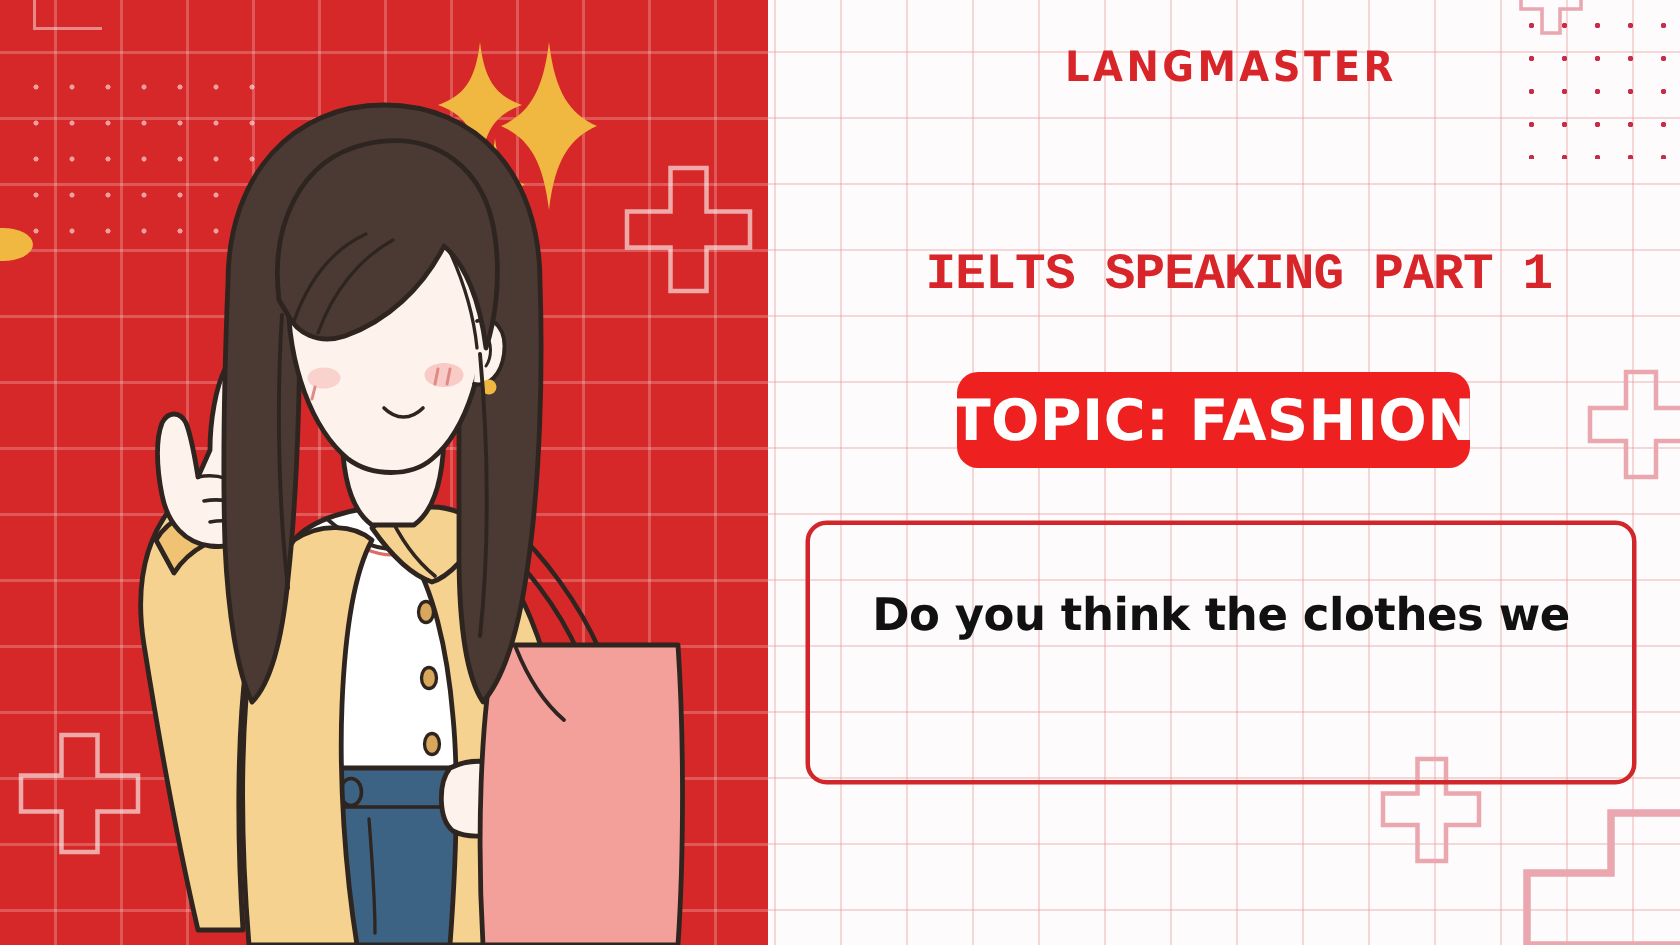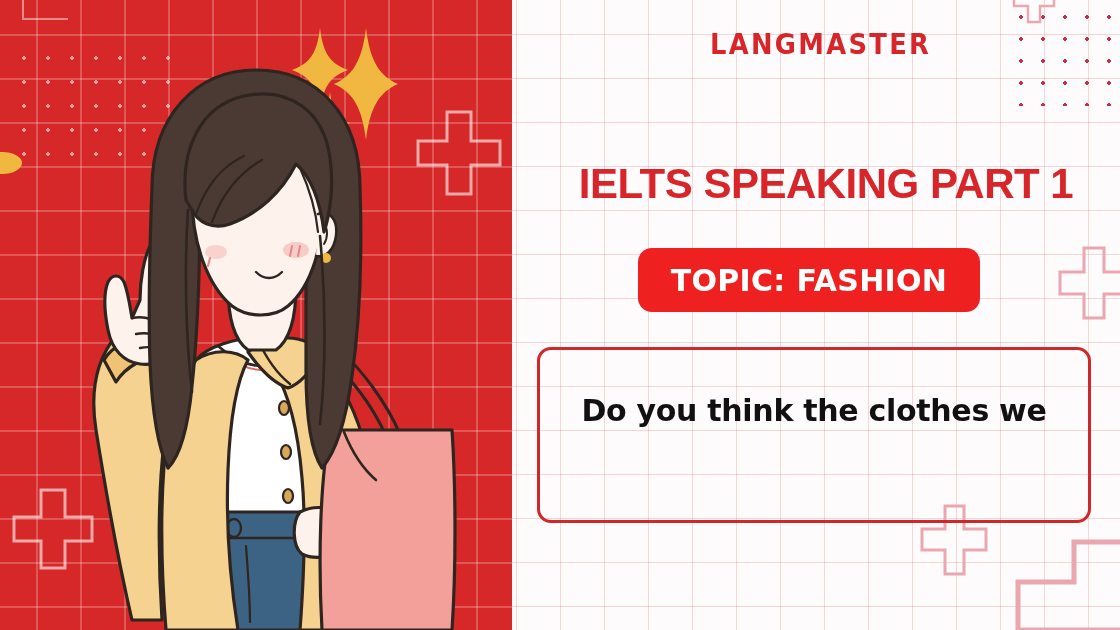--- a/index.html
+++ b/index.html
@@ -118,42 +118,42 @@
     font-family: "DejaVu Sans", sans-serif;
     white-space: nowrap;
   }
 
   .headline {
     position: absolute;
     left: 34px;
     top: 160px;
     width: 560px;
     text-align: center;
-    font-size: 42px;
+    font-size: 34px;
     line-height: 48px;
     font-weight: 700;
     color: #d8252a;
     letter-spacing: -0.5px;
-    font-family: Liberation Sans, sans-serif;
+    font-family: Liberation Mono, monospace;
     white-space: nowrap;
   }
 
   .topic-badge {
     position: absolute;
     left: 126px;
     top: 248px;
     width: 342px;
     height: 64px;
     border-radius: 14px;
     background: #ef2020;
     display: flex;
     align-items: center;
     justify-content: center;
     color: #ffffff;
-    font-size: 30px;
+    font-size: 38px;
     font-weight: 700;
     letter-spacing: 0.3px;
     font-family: "DejaVu Sans", sans-serif;
     white-space: nowrap;
   }
 
   .question-box {
     position: absolute;
     left: 25px;
     top: 347px;

